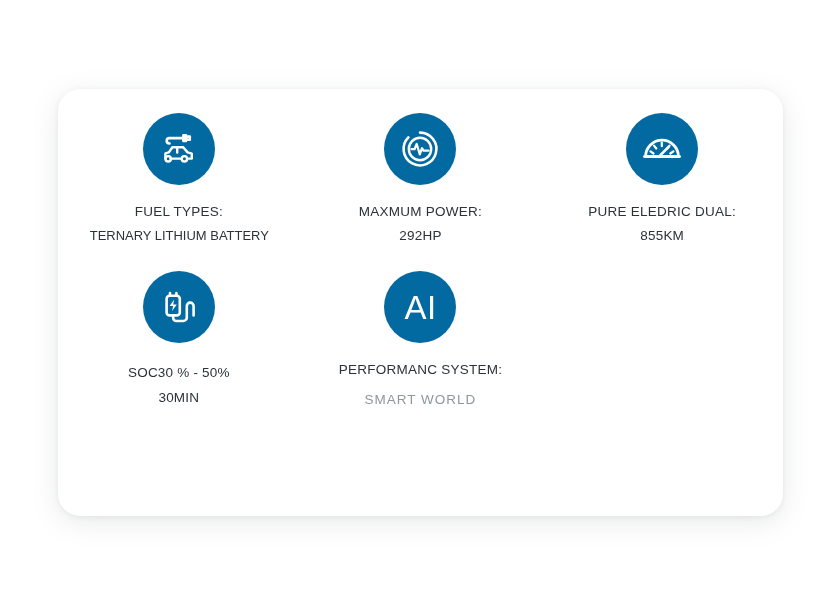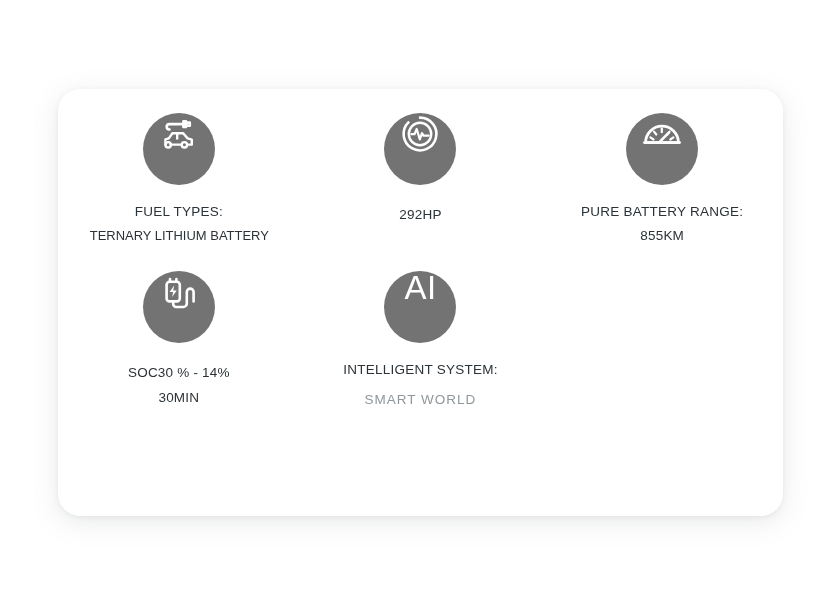--- a/index.html
+++ b/index.html
@@ -45,23 +45,23 @@
     display: flex;
     flex-direction: column;
     align-items: center;
     text-align: center;
   }
 
   .icon-circle {
     width: 72px;
     height: 72px;
     border-radius: 50%;
-    background: #737373;
+    background: #0369a1;
     display: flex;
-    align-items: flex-start;
+    align-items: center;
     justify-content: center;
     flex: 0 0 auto;
   }
 
   .icon-circle svg {
     display: block;
   }
 
   .ai-text {
     color: #ffffff;
@@ -151,68 +151,69 @@
 
     <div class="spec-item">
       <div class="icon-circle">
         <svg width="42" height="42" viewBox="0 0 42 42" aria-hidden="true">
           <path d="M21 4.6a16.4 16.4 0 1 1 -11.6 4.8" fill="none" stroke="#ffffff" stroke-width="2.6" stroke-linecap="round"></path>
           <circle cx="21" cy="21" r="11.2" fill="none" stroke="#ffffff" stroke-width="2.4"></circle>
           <path d="M12.4 21.2h3.1l2.2-5.2 3.1 10.4 2.2-6.2 1.5 2.4h5.1" fill="none" stroke="#ffffff" stroke-width="2.2" stroke-linecap="round" stroke-linejoin="round"></path>
         </svg>
       </div>
       <div class="spec-lines">
+        <div class="spec-label">MAXMUM POWER:</div>
         <div class="spec-value">292HP</div>
       </div>
     </div>
 
     <div class="spec-item">
       <div class="icon-circle">
         <svg width="44" height="44" viewBox="0 0 44 44" aria-hidden="true">
           <path d="M5.6 29.6a16.4 16.4 0 0 1 32.8 0z" fill="none" stroke="#ffffff" stroke-width="2.8" stroke-linejoin="round"></path>
           <path d="M4.4 29.6h35.2" stroke="#ffffff" stroke-width="2.8" stroke-linecap="round"></path>
           <g stroke="#ffffff" stroke-width="2.2" stroke-linecap="round">
             <path d="M10.4 24.4l3.1 2.1"></path>
             <path d="M14.0 18.6l2.3 2.9"></path>
             <path d="M21.8 15.6v3.6"></path>
             <path d="M29.6 18.6l-2.3 2.9"></path>
             <path d="M33.4 24.4l-3.1 2.1"></path>
           </g>
           <path d="M28.6 19.8l-8.4 8.6" stroke="#ffffff" stroke-width="2.6" stroke-linecap="round"></path>
         </svg>
       </div>
       <div class="spec-lines">
-        <div class="spec-label">PURE BATTERY RANGE:</div>
+        <div class="spec-label">PURE ELEDRIC DUAL:</div>
         <div class="spec-value">855KM</div>
       </div>
     </div>
 
 
     <div class="spec-item">
       <div class="icon-circle">
         <svg width="44" height="44" viewBox="0 0 44 44" aria-hidden="true">
           <g fill="none" stroke="#ffffff" stroke-width="2.6" stroke-linecap="round" stroke-linejoin="round">
             <path d="M13.0 8.0v2.6"></path>
             <path d="M19.4 8.0v2.6"></path>
             <rect x="9.6" y="10.8" width="13.2" height="19.6" rx="3.0"></rect>
             <path d="M16.2 30.4v2.6a3.0 3.0 0 0 0 3.0 3.0h7.0a3.6 3.6 0 0 0 3.6-3.6V21.0a3.4 3.4 0 0 1 6.8 0v9.4"></path>
           </g>
           <path d="M17.2 14.6l-4.6 6.4h3.6l-1.2 5.0 4.8-6.6h-3.6z" fill="#ffffff"></path>
         </svg>
       </div>
       <div class="spec-lines">
-        <div class="spec-value">SOC30 % - 14%</div>
+        <div class="spec-value">SOC30 % - 50%</div>
         <div class="spec-value second">30MIN</div>
       </div>
     </div>
 
     <div class="spec-item">
       <div class="icon-circle">
         <span class="ai-text">AI</span>
       </div>
       <div class="spec-lines">
-        <div class="spec-label">INTELLIGENT SYSTEM:</div>
+        <div class="spec-label">PERFORMANC SYSTEM:</div>
         <div class="spec-value muted">SMART WORLD</div>
       </div>
     </div>
 
   </div>
 </div>
 
 </body></html>

